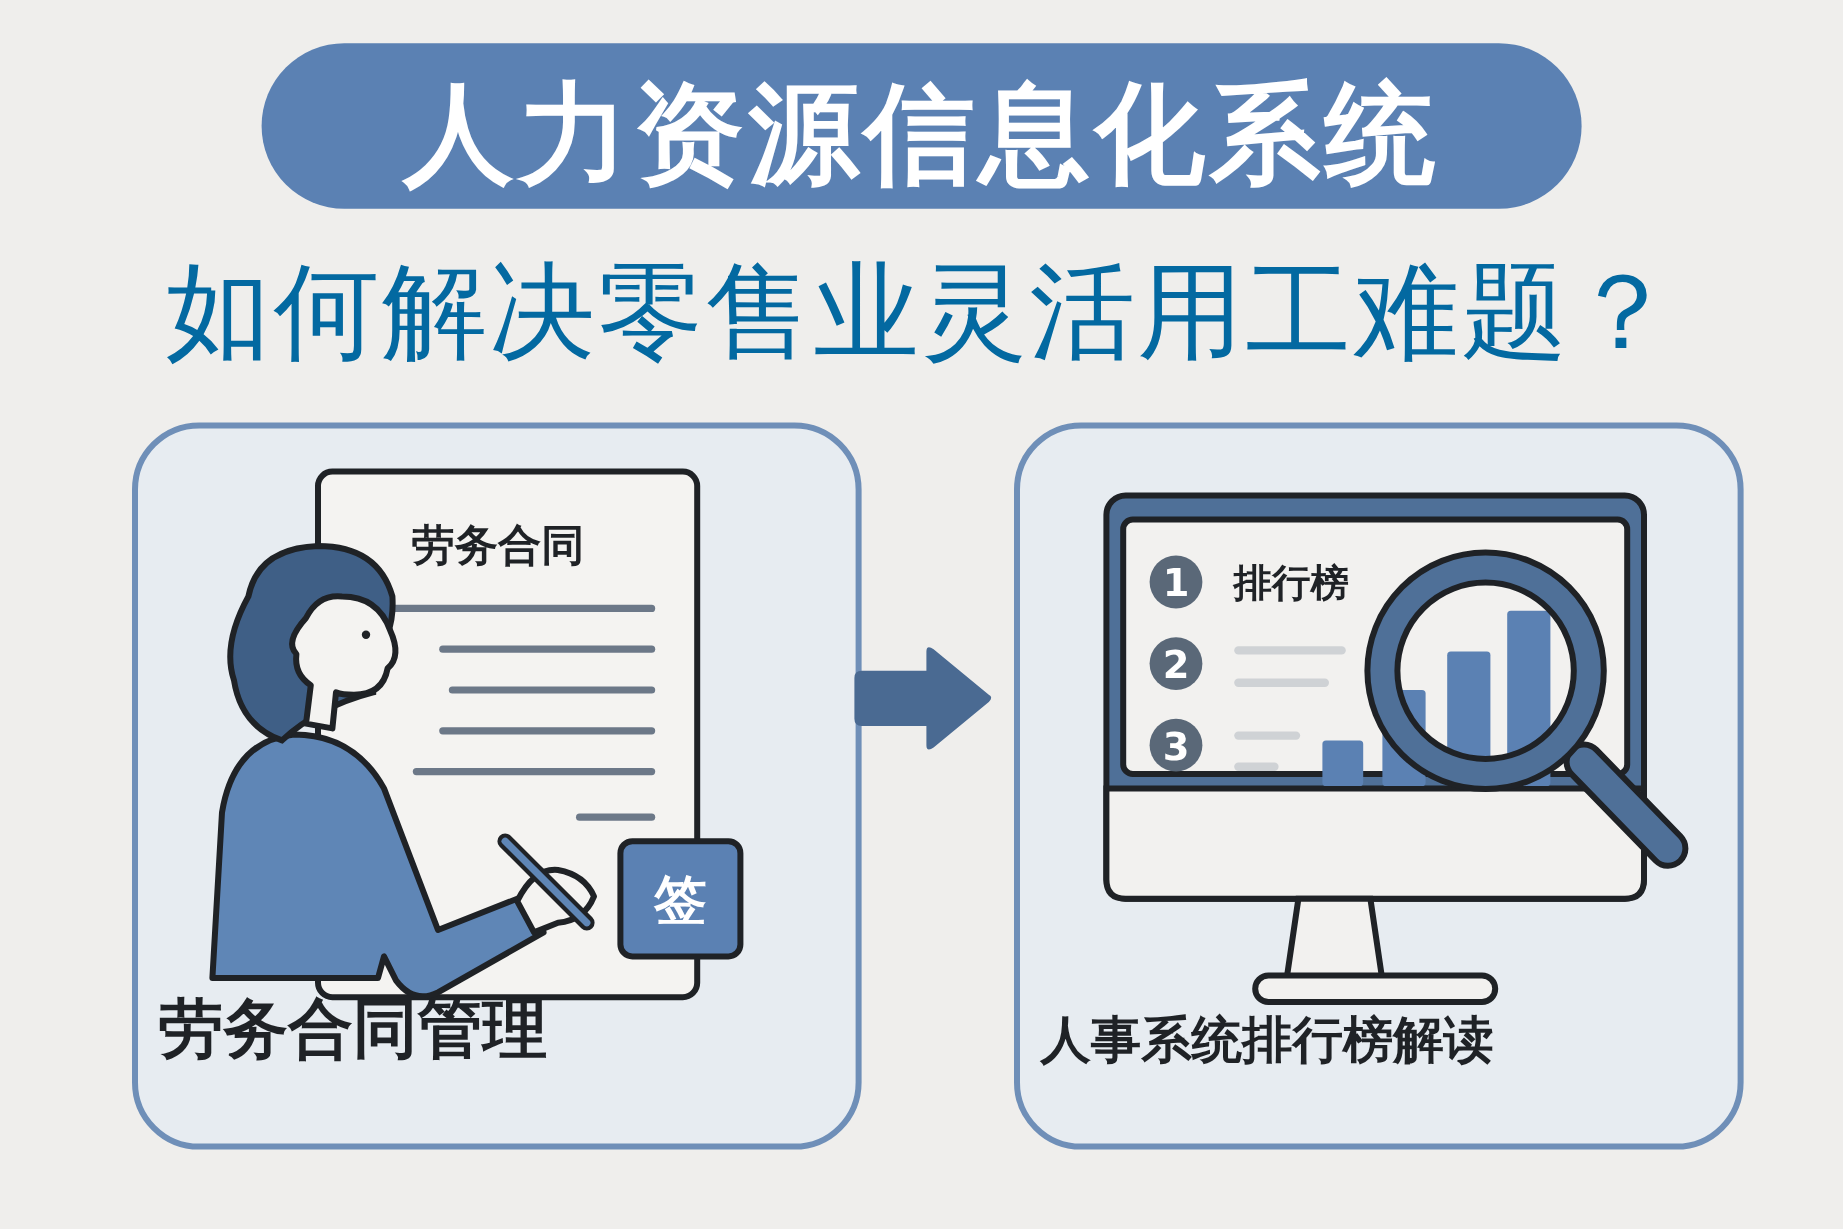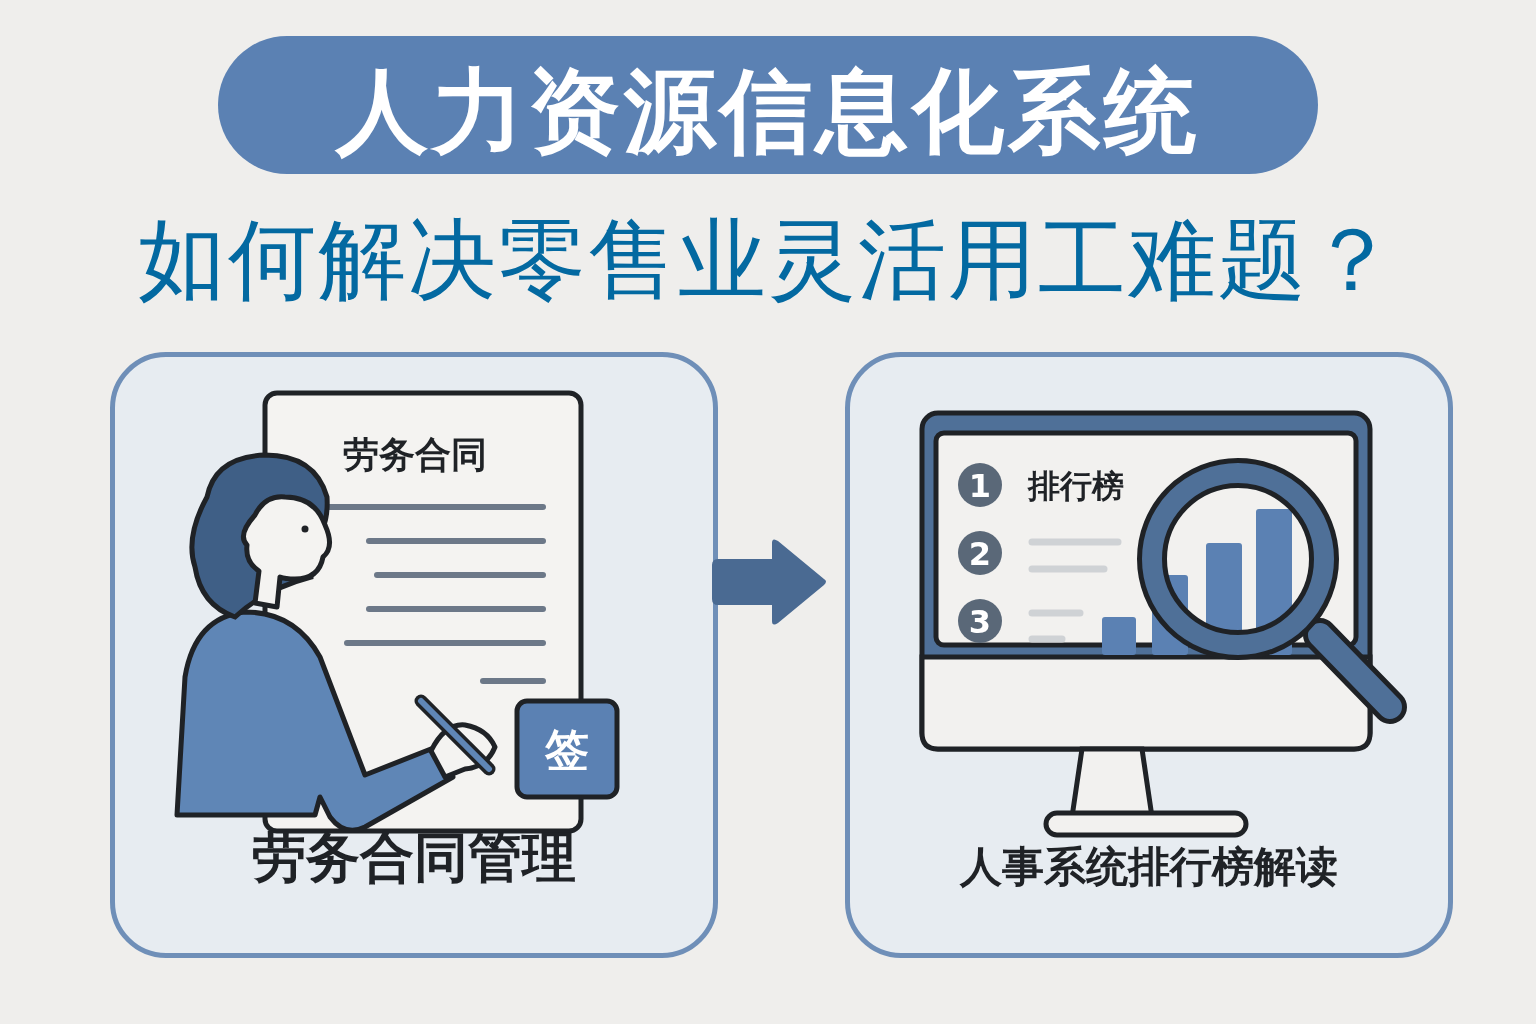--- a/index.html
+++ b/index.html
@@ -24,22 +24,23 @@
   }
   .card {
     position: absolute; top: 352px; width: 608px; height: 606px;
     background: #e7ecf1; border: 5px solid #6f8fb8; border-radius: 56px;
     box-sizing: border-box;
   }
   .card.left { left: 78px; margin-left: 32px; }
   .card.right { left: 845px; }
   .card-label {
     position: absolute; left: 0; right: 0; bottom: 58px;
-    text-align: center; color: #1f2226; font-size: 54px; font-weight: bold;
+    text-align: left; color: #1f2226; font-size: 54px; font-weight: bold;
     white-space: nowrap;
+    padding-left: 17px;
   }
   .card.right .card-label { font-size: 42px; }
   .arrow { position: absolute; left: 706px; top: 535px; width: 124px; height: 92px; }
   svg text { font-family: "DejaVu Sans", "Liberation Sans", sans-serif; font-weight: bold; }
 </style>
 </head>
 <body>
 
 <div class="title-pill">
   <span>人力资源信息化系统</span>

